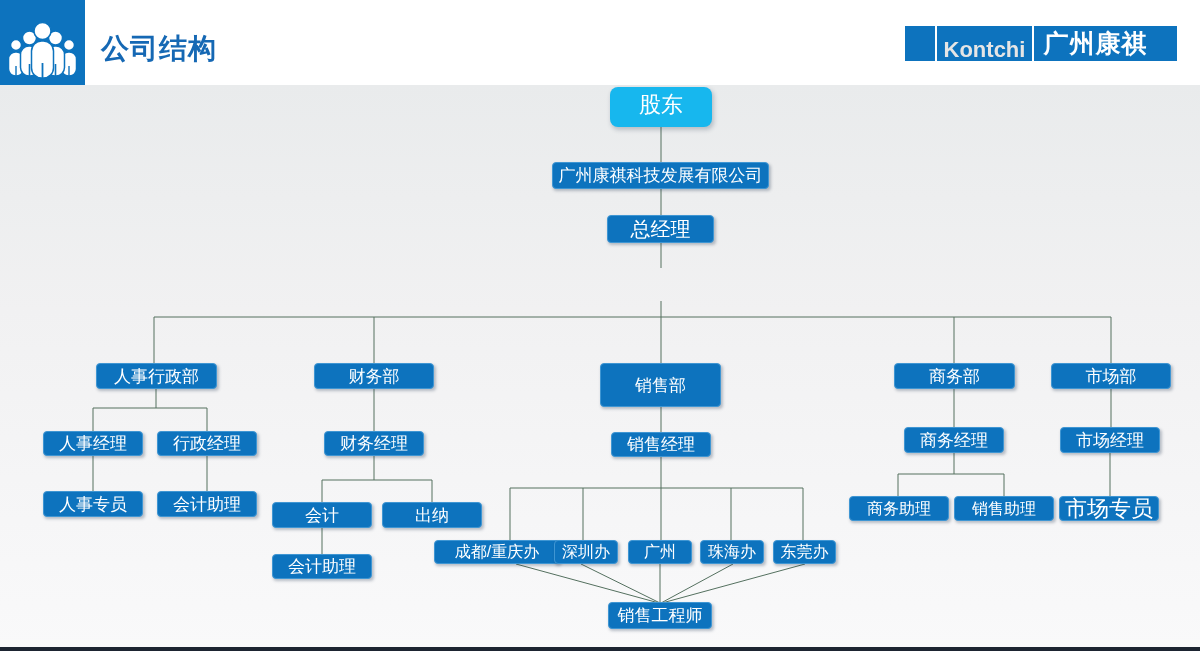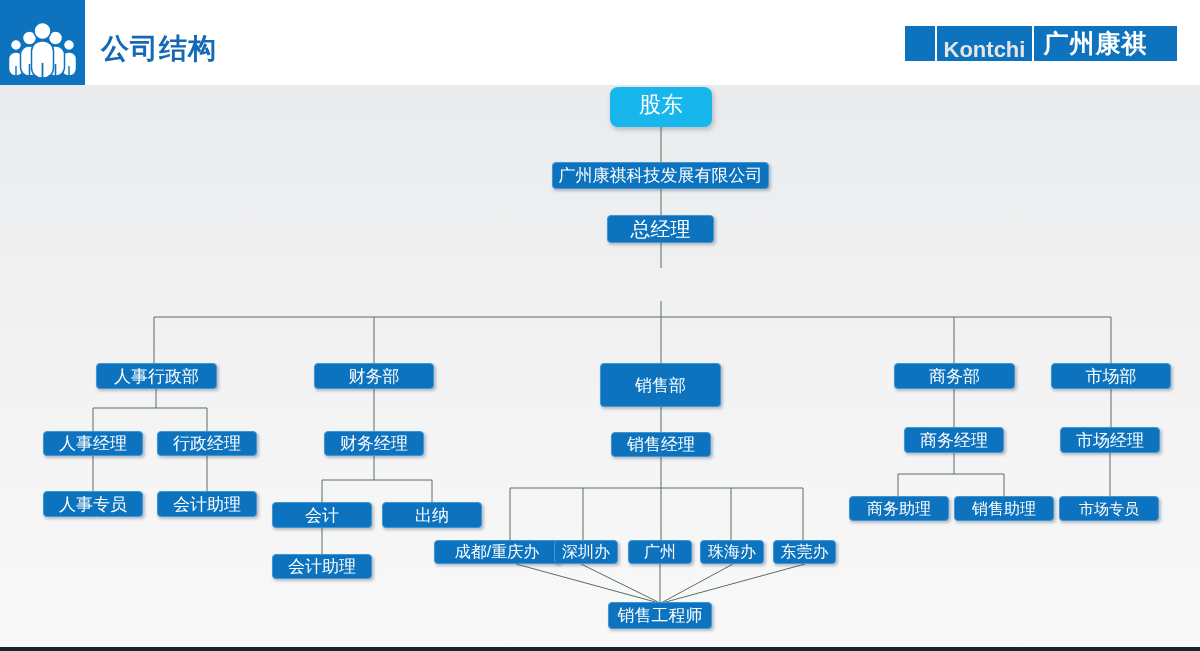--- a/index.html
+++ b/index.html
@@ -104,21 +104,21 @@
       <div class="node blue" style="left: 611px; top: 432px; width: 100px; height: 25px; font-size: 17px;">销售经理</div>
       <div class="node blue" style="left: 904px; top: 427px; width: 100px; height: 26px; font-size: 17px;">商务经理</div>
       <div class="node blue" style="left: 1060px; top: 427px; width: 100px; height: 26px; font-size: 17px;">市场经理</div>
       <div class="node blue" style="left: 43px; top: 491px; width: 100px; height: 26px; font-size: 17px;">人事专员</div>
       <div class="node blue" style="left: 157px; top: 491px; width: 100px; height: 26px; font-size: 17px;">会计助理</div>
       <div class="node blue" style="left: 272px; top: 502px; width: 100px; height: 26px; font-size: 17px;">会计</div>
       <div class="node blue" style="left: 382px; top: 502px; width: 100px; height: 26px; font-size: 17px;">出纳</div>
       <div class="node blue" style="left: 272px; top: 554px; width: 100px; height: 25px; font-size: 17px;">会计助理</div>
       <div class="node blue" style="left: 849px; top: 496px; width: 100px; height: 25px; font-size: 16px;">商务助理</div>
       <div class="node blue" style="left: 954px; top: 496px; width: 100px; height: 25px; font-size: 16px;">销售助理</div>
-      <div class="node blue" style="left: 1059px; top: 496px; width: 100px; height: 25px; font-size: 15px;">市场专员</div>
+      <div class="node blue" style="left: 1059px; top: 496px; width: 100px; height: 25px; font-size: 22px;">市场专员</div>
       <div class="node blue" style="left: 434px; top: 540px; width: 126px; height: 24px; font-size: 16px;">成都/重庆办</div>
       <div class="node blue" style="left: 554px; top: 540px; width: 64px; height: 24px; font-size: 16px;">深圳办</div>
       <div class="node blue" style="left: 628px; top: 540px; width: 64px; height: 24px; font-size: 16px;">广州</div>
       <div class="node blue" style="left: 700px; top: 540px; width: 64px; height: 24px; font-size: 16px;">珠海办</div>
       <div class="node blue" style="left: 773px; top: 540px; width: 63px; height: 24px; font-size: 16px;">东莞办</div>
       <div class="node blue" style="left: 608px; top: 602px; width: 104px; height: 27px; font-size: 17px;">销售工程师</div>
     </div>
 
   <div class="hdr">
     <div class="hdr-icon">

